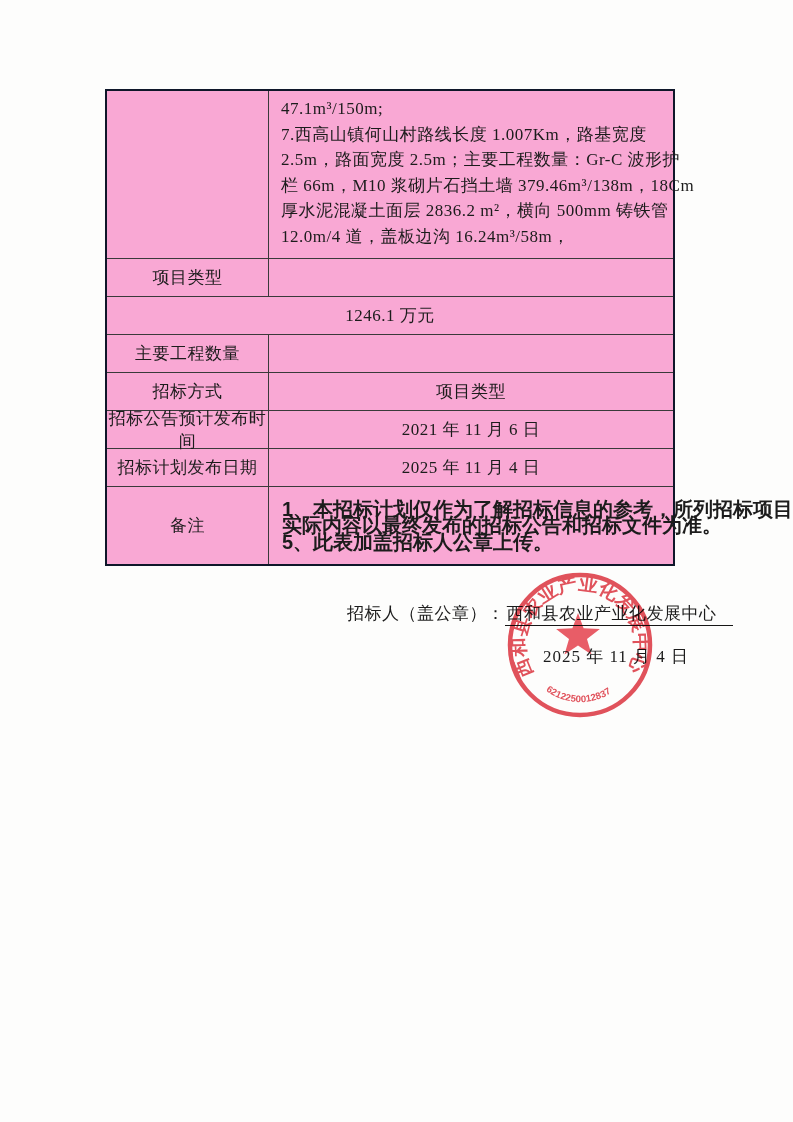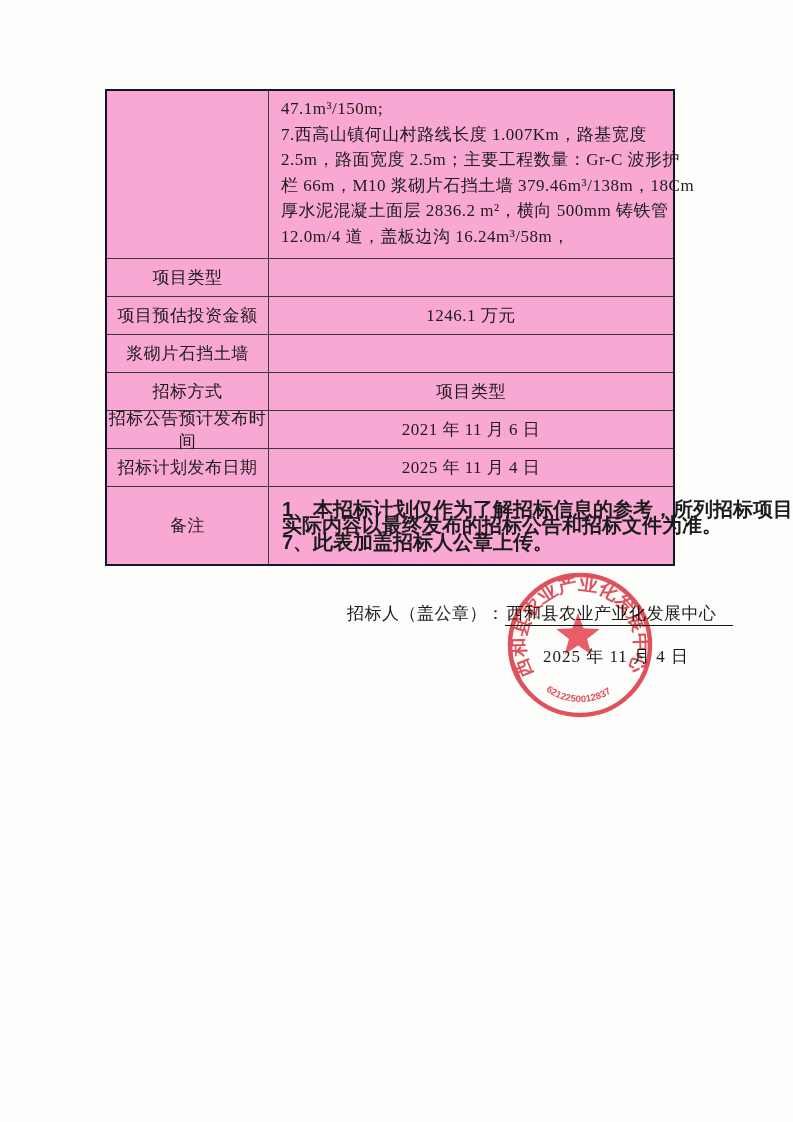--- a/index.html
+++ b/index.html
@@ -85,26 +85,25 @@
         <div class="big-line">厚水泥混凝土面层 2836.2 m²，横向 500mm 铸铁管</div>
         <div class="big-line">12.0m/4 道，盖板边沟 16.24m³/58m，</div>
       </div>
     </div>
 
     <div class="t-row row-std">
       <div class="cell-label">项目类型</div>
     </div>
 
     <div class="t-row row-std">
-      <div class="cell-label">项目预估投资金额</div>
       <div class="cell-value">1246.1 万元</div>
     </div>
 
     <div class="t-row row-std">
-      <div class="cell-label">浆砌片石挡土墙</div>
+      <div class="cell-label">主要工程数量</div>
     </div>
 
     <div class="t-row row-std">
       <div class="cell-label">招标方式</div>
       <div class="cell-value">项目类型</div>
     </div>
 
     <div class="t-row row-std">
       <div class="cell-label">招标公告预计发布时间</div>
       <div class="cell-value">2021 年 11 月 6 日</div>
@@ -113,21 +112,21 @@
     <div class="t-row row-std">
       <div class="cell-label">招标计划发布日期</div>
       <div class="cell-value">2025 年 11 月 4 日</div>
     </div>
 
     <div class="t-row row-remark">
       <div class="cell-label">备注</div>
       <div class="cell-value">
         <div class="remark-line">1、本招标计划仅作为了解招标信息的参考，所列招标项目</div>
         <div class="remark-line">实际内容以最终发布的招标公告和招标文件为准。</div>
-        <div class="remark-line">7、此表加盖招标人公章上传。</div>
+        <div class="remark-line">5、此表加盖招标人公章上传。</div>
       </div>
     </div>
   </div>
 
   <div class="sig-row"><span>招标人（盖公章）：</span><span class="sig-name">西和县农业产业化发展中心</span>
   </div>
 
   <div class="date-row">2025 年 11 月 4 日</div>
 
   <svg class="seal" viewBox="0 0 154 154" xmlns="http://www.w3.org/2000/svg" xmlns:xlink="http://www.w3.org/1999/xlink">

